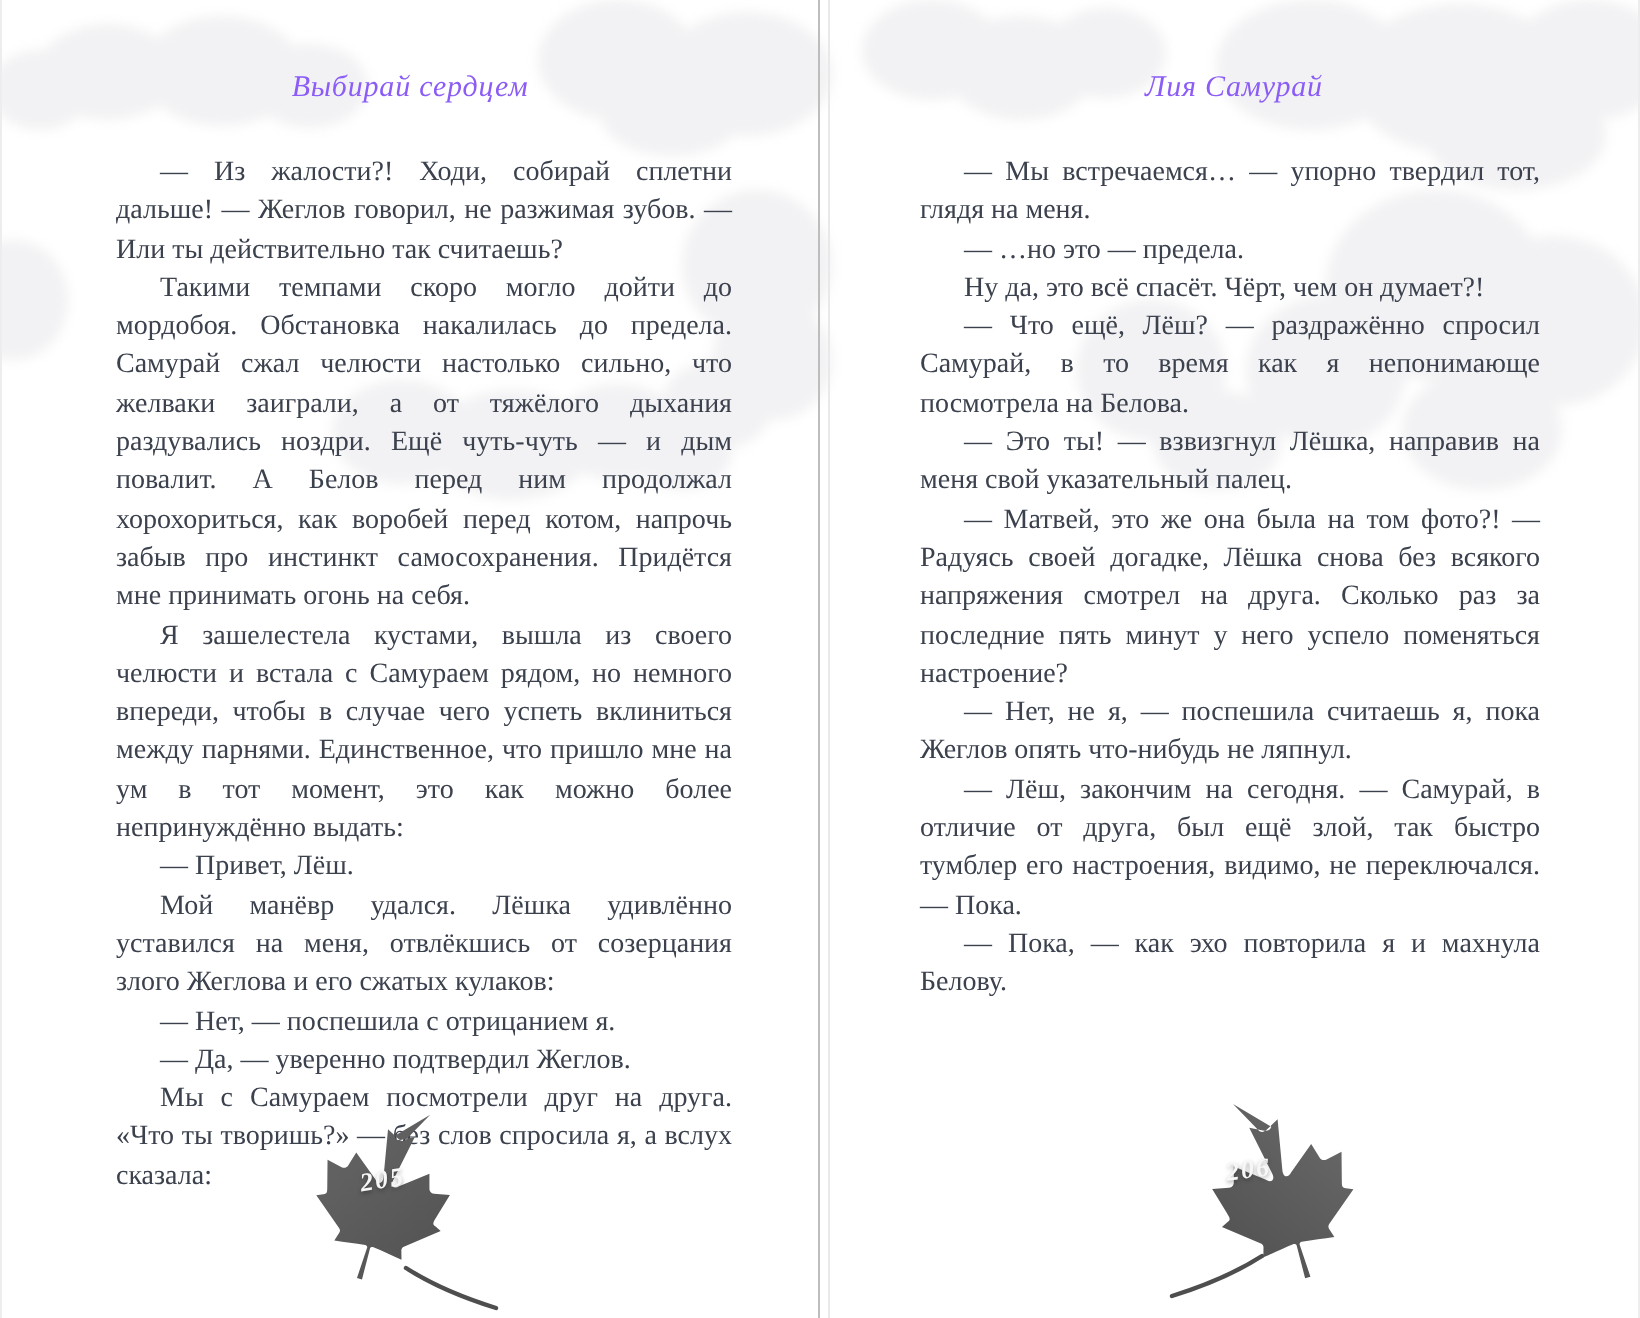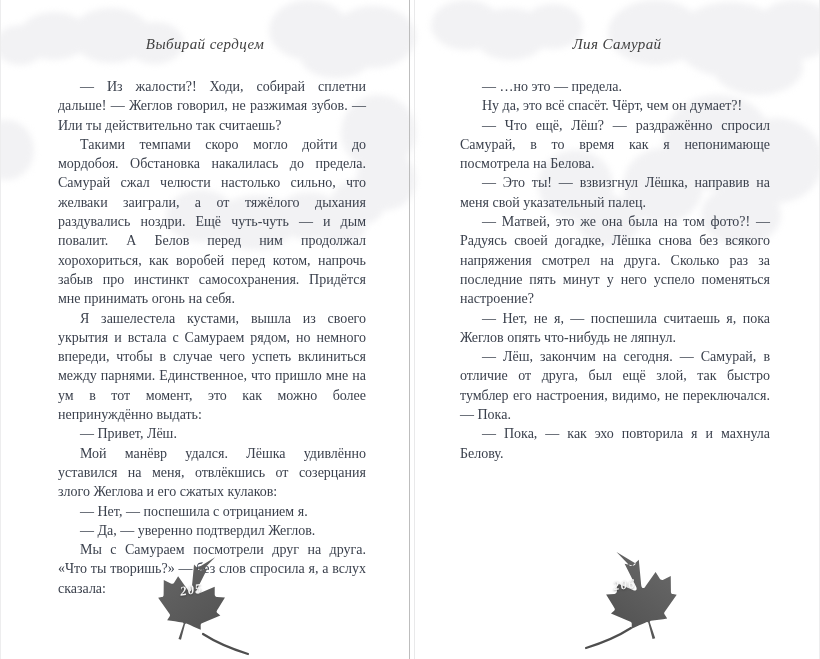--- a/index.html
+++ b/index.html
@@ -15,21 +15,21 @@
 
   .spine{position:absolute;left:408px;top:0;bottom:0;width:8px;}
   .spine .line-a{position:absolute;left:0;top:0;bottom:0;width:1px;background:#bdbdbd;}
   .spine .line-b{position:absolute;left:5px;top:0;bottom:0;width:1px;background:#e9e9ea;}
 
   .cloud-layer{position:absolute;inset:0;filter:blur(3px);pointer-events:none;}
   .blob{position:absolute;border-radius:50%;background:#f2f2f4;}
 
   .running-head{
     position:absolute;top:36px;left:0;right:0;text-align:center;
-    font-style:italic;font-size:15px;letter-spacing:.4px;color:#404040;
+    font-style:italic;font-size:15px;letter-spacing:.4px;color:#8b5cf6;
   }
   .body-text{
     position:absolute;top:77px;font-size:14px;line-height:19.3px;
     text-align:justify;color:#3b414d;hyphens:auto;-webkit-hyphens:auto;
   }
   .left .body-text{left:57px;width:308px;}
   .right .body-text{left:47px;width:310px;}
   .body-text p{margin:0;text-indent:22px;}
 
   .leaf-wrap{position:absolute;width:120px;height:110px;}
@@ -65,21 +65,21 @@
       <div class="blob" style="left:275px;top:192px;width:66px;height:48px;"></div>
       <div class="blob" style="left:315px;top:205px;width:50px;height:40px;"></div>
       <div class="blob" style="left:-22px;top:120px;width:55px;height:60px;"></div>
     </div>
 
     <div class="running-head">Выбирай сердцем</div>
 
     <div class="body-text">
         <p>— Из жалости?! Ходи, собирай сплетни дальше! — Жеглов говорил, не разжимая зубов. — Или ты действительно так считаешь?</p>
         <p>Такими темпами скоро могло дойти до мордобоя. Обстановка накалилась до предела. Самурай сжал челюсти настолько сильно, что желваки заиграли, а от тяжёлого дыхания раздувались ноздри. Ещё чуть-чуть — и дым повалит. А Белов перед ним продолжал хорохориться, как воробей перед котом, напрочь забыв про инстинкт самосохранения. Придётся мне принимать огонь на себя.</p>
-        <p>Я зашелестела кустами, вышла из своего укрытия и встала с Самураем рядом, но немного впереди, чтобы в случае чего успеть вклиниться между парнями. Единственное, что пришло мне на ум в тот момент, это как можно более непринуждённо выдать:</p>
+        <p>Я зашелестела кустами, вышла из своего челюсти и встала с Самураем рядом, но немного впереди, чтобы в случае чего успеть вклиниться между парнями. Единственное, что пришло мне на ум в тот момент, это как можно более непринуждённо выдать:</p>
         <p>— Привет, Лёш.</p>
         <p>Мой манёвр удался. Лёшка удивлённо уставился на меня, отвлёкшись от созерцания злого Жеглова и его сжатых кулаков:</p>
         <p>— Нет, — поспешила с отрицанием я.</p>
         <p>— Да, — уверенно подтвердил Жеглов.</p>
         <p>Мы с Самураем посмотрели друг на друга. «Что ты творишь?» — без слов спросила я, а вслух сказала:</p>
       </div>
 
     <div class="leaf-wrap">
       <svg width="120" height="110" viewBox="0 0 120 110">
         <defs>
@@ -115,20 +115,21 @@
       <div class="blob" style="left:318px;top:118px;width:92px;height:85px;"></div>
       <div class="blob" style="left:210px;top:148px;width:80px;height:75px;"></div>
       <div class="blob" style="left:288px;top:185px;width:80px;height:60px;"></div>
       <div class="blob" style="left:125px;top:150px;width:75px;height:70px;"></div>
       <div class="blob" style="left:163px;top:195px;width:65px;height:50px;"></div>
     </div>
 
     <div class="running-head">Лия Самурай</div>
 
     <div class="body-text">
+        <p>— Мы встречаемся… — упорно твердил тот, глядя на меня.</p>
         <p>— …но это — предела.</p>
         <p>Ну да, это всё спасёт. Чёрт, чем он думает?!</p>
         <p>— Что ещё, Лёш? — раздражённо спросил Самурай, в то время как я непонимающе посмотрела на Белова.</p>
         <p>— Это ты! — взвизгнул Лёшка, направив на меня свой указательный палец.</p>
         <p>— Матвей, это же она была на том фото?! — Радуясь своей догадке, Лёшка снова без всякого напряжения смотрел на друга. Сколько раз за последние пять минут у него успело поменяться настроение?</p>
         <p>— Нет, не я, — поспешила считаешь я, пока Жеглов опять что-нибудь не ляпнул.</p>
         <p>— Лёш, закончим на сегодня. — Самурай, в отличие от друга, был ещё злой, так быстро тумблер его настроения, видимо, не переключался. — Пока.</p>
         <p>— Пока, — как эхо повторила я и махнула Белову.</p>
       </div>
 

